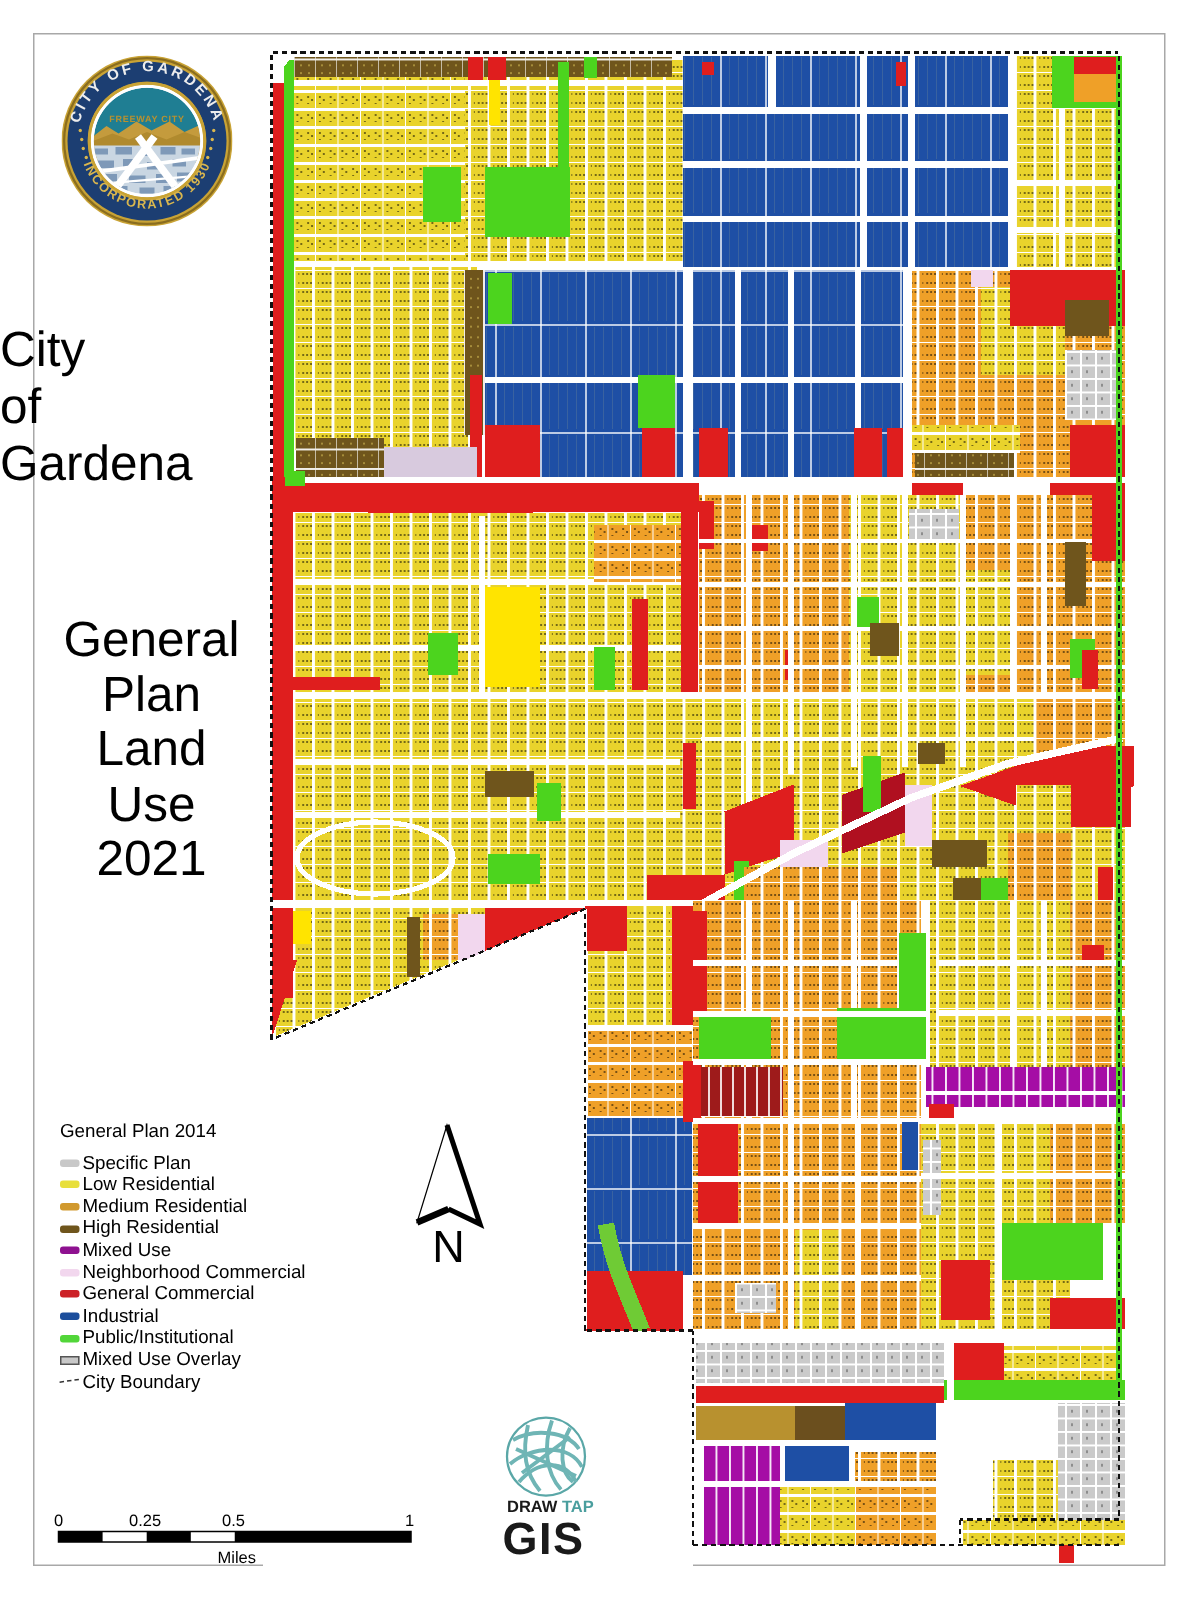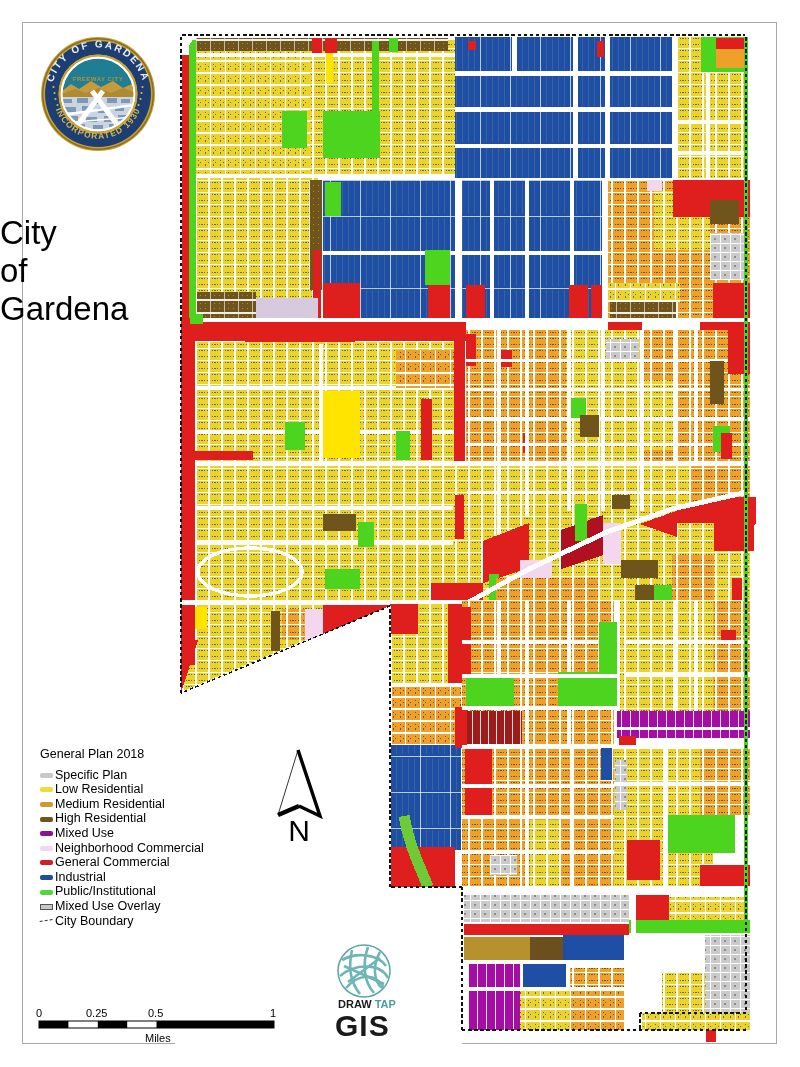--- a/index.html
+++ b/index.html
@@ -636,23 +636,24 @@
         <circle cx="16.5" cy="68" r="1.1"></circle>
         <circle cx="101.5" cy="50" r="1.1"></circle>
         <circle cx="100.5" cy="56" r="1.1"></circle>
         <circle cx="99.5" cy="62" r="1.1"></circle>
         <circle cx="97.5" cy="68" r="1.1"></circle>
       </g>
 </svg>
 
 <div class="abs" style="left:0px;top:214px;width:202px;text-align:left;font-size:33px;color:#000;line-height:38px;">City<br>of<br>Gardena</div>
 
+<div class="abs" style="left:0px;top:408px;width:202px;text-align:center;font-size:33px;color:#000;line-height:36.5px;">General<br>Plan<br>Land<br>Use<br>2021</div>
 
 <div class="abs" style="left:40px;top:747px;font-size:12.5px;color:#000;line-height:14.6px;">
-<div style="margin-bottom:6px;">General Plan 2018</div>
+<div style="margin-bottom:6px;">General Plan 2014</div>
 <div><span style="display:inline-block;width:13px;height:5px;background:#C8C8C8;border-radius:2px;margin-right:2px;vertical-align:middle;"></span>Specific Plan</div>
 <div><span style="display:inline-block;width:13px;height:5px;background:#E8DF3C;border-radius:2px;margin-right:2px;vertical-align:middle;"></span>Low Residential</div>
 <div><span style="display:inline-block;width:13px;height:5px;background:#D1992E;border-radius:2px;margin-right:2px;vertical-align:middle;"></span>Medium Residential</div>
 <div><span style="display:inline-block;width:13px;height:5px;background:#6F551C;border-radius:2px;margin-right:2px;vertical-align:middle;"></span>High Residential</div>
 <div><span style="display:inline-block;width:13px;height:5px;background:#8E1190;border-radius:2px;margin-right:2px;vertical-align:middle;"></span>Mixed Use</div>
 <div><span style="display:inline-block;width:13px;height:5px;background:#F2D7EE;border-radius:2px;margin-right:2px;vertical-align:middle;"></span>Neighborhood Commercial</div>
 <div><span style="display:inline-block;width:13px;height:5px;background:#CC2127;border-radius:2px;margin-right:2px;vertical-align:middle;"></span>General Commercial</div>
 <div><span style="display:inline-block;width:13px;height:5px;background:#1C4E9C;border-radius:2px;margin-right:2px;vertical-align:middle;"></span>Industrial</div>
 <div><span style="display:inline-block;width:13px;height:5px;background:#52D639;border-radius:2px;margin-right:2px;vertical-align:middle;"></span>Public/Institutional</div>
 <div><span style="display:inline-block;width:13px;height:6px;background:#C8C8C8;border:1px solid #555;margin-right:2px;vertical-align:middle;"></span>Mixed Use Overlay</div>

